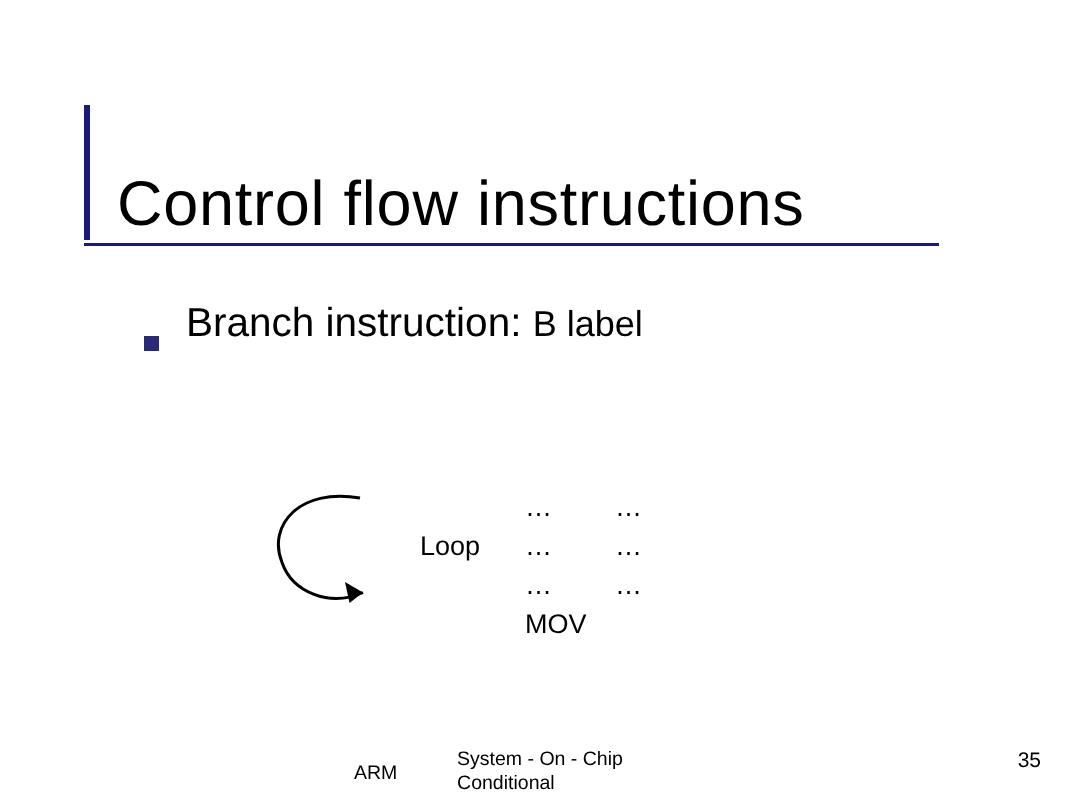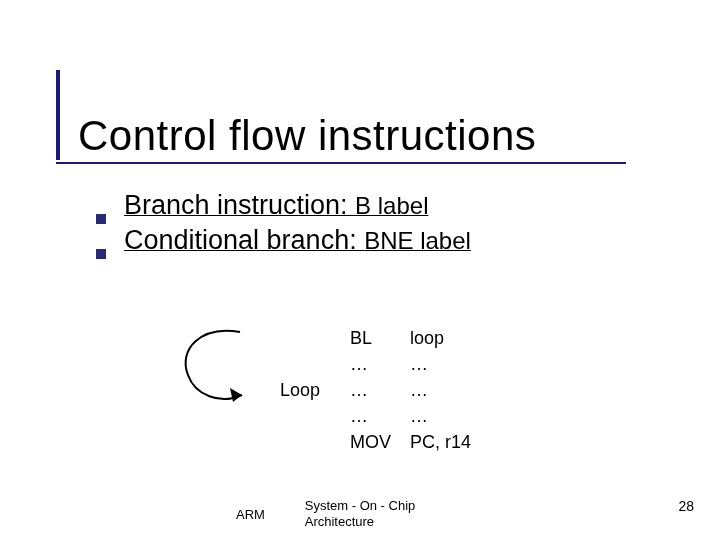--- a/index.html
+++ b/index.html
@@ -2,21 +2,21 @@
 <html><head>
 <meta charset="utf-8">
 <style>
   * { box-sizing: border-box; margin: 0; padding: 0; }
   html, body { width: 720px; height: 540px; background: #fff; font-family: Verdana, Geneva, sans-serif; }
   .slide { position: relative; width: 720px; height: 540px; }
   .title-wrap { position: absolute; left: 56px; top: 70px; display: flex; align-items: flex-end; }
   .accent-bar { width: 4px; height: 90px; background: #1a1a7a; margin-right: 18px; }
   .title { font-size: 42px; font-weight: 400; color: #000; letter-spacing: 0.5px; }
   .underline { position: absolute; left: 56px; top: 162px; width: 570px; height: 2px; background: #1a1a7a; }
-  .bullets { position: absolute; left: 96px; top: 190px; text-decoration: underline; }
+  .bullets { position: absolute; left: 96px; top: 200px; }
   .b-row { display: flex; align-items: baseline; margin-bottom: 4px; }
   .sq { width: 10px; height: 10px; background: #29297a; margin-right: 18px; flex-shrink: 0; position: relative; top: 10px; }
   .b-text { font-size: 27px; color: #000; }
   .b-code { font-size: 24px; font-family: Verdana, sans-serif; color: #000; }
   .code-block { position: absolute; left: 280px; top: 325px; font-size: 18px; }
   .code-row { display: flex; height: 26px; align-items: center; }
   .col-lbl { width: 70px; text-align: left; }
   .col-a { width: 60px; }
   .col-b { width: 110px; }
   .col-c { width: 160px; }
@@ -37,40 +37,28 @@
   </div>
   <div class="underline"></div>
 
   <div class="bullets">
     <div class="b-row">
       <div class="sq"></div>
       <div>
         <span class="b-text">Branch instruction: </span><span class="b-code">B label</span>
       </div>
     </div>
-    <div class="b-row">
-      <div class="sq"></div>
-      <div>
-        <span class="b-text">Conditional branch: </span><span class="b-code">BNE label</span>
-      </div>
-    </div>
   </div>
 
   <svg class="loop-arrow" viewBox="0 0 90 90">
     <path d="M 70 12 C 30 5, 8 30, 18 55 C 25 75, 50 85, 72 75" fill="none" stroke="#000" stroke-width="2"></path>
     <polygon points="72,75 60,68 63,82" fill="#000"></polygon>
   </svg>
 
   <div class="code-block">
-    <div class="code-row">
-      <div class="col-lbl"></div>
-      <div class="col-a">BL</div>
-      <div class="col-b">loop</div>
-      <div class="col-c"></div>
-    </div>
     <div class="code-row">
       <div class="col-lbl"></div>
       <div class="col-a">…</div>
       <div class="col-b">…</div>
       <div class="col-c"></div>
     </div>
     <div class="code-row">
       <div class="col-lbl">Loop</div>
       <div class="col-a">…</div>
       <div class="col-b">…</div>
@@ -78,26 +66,25 @@
     </div>
     <div class="code-row">
       <div class="col-lbl"></div>
       <div class="col-a">…</div>
       <div class="col-b">…</div>
       <div class="col-c"></div>
     </div>
     <div class="code-row">
       <div class="col-lbl"></div>
       <div class="col-a">MOV</div>
-      <div class="col-b">PC, r14</div>
     </div>
   </div>
 
   <div class="footer">
     <div class="footer-left">ARM</div>
     <div class="footer-center">
       <div>System - On - Chip</div>
-      <div>Architecture</div>
+      <div>Conditional</div>
     </div>
   </div>
-  <div class="footer-right">28</div>
+  <div class="footer-right">35</div>
 
 </div>
 
 </body></html>

